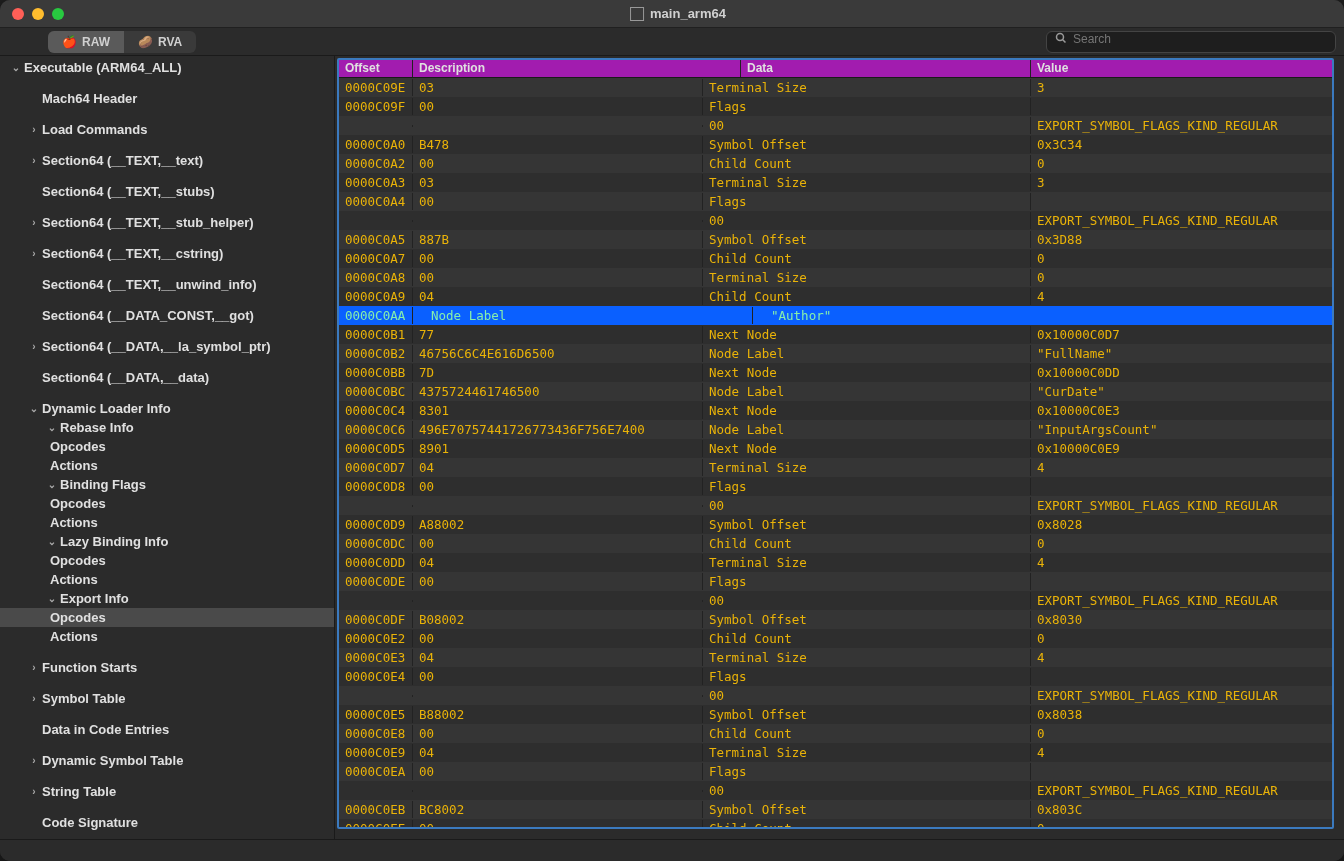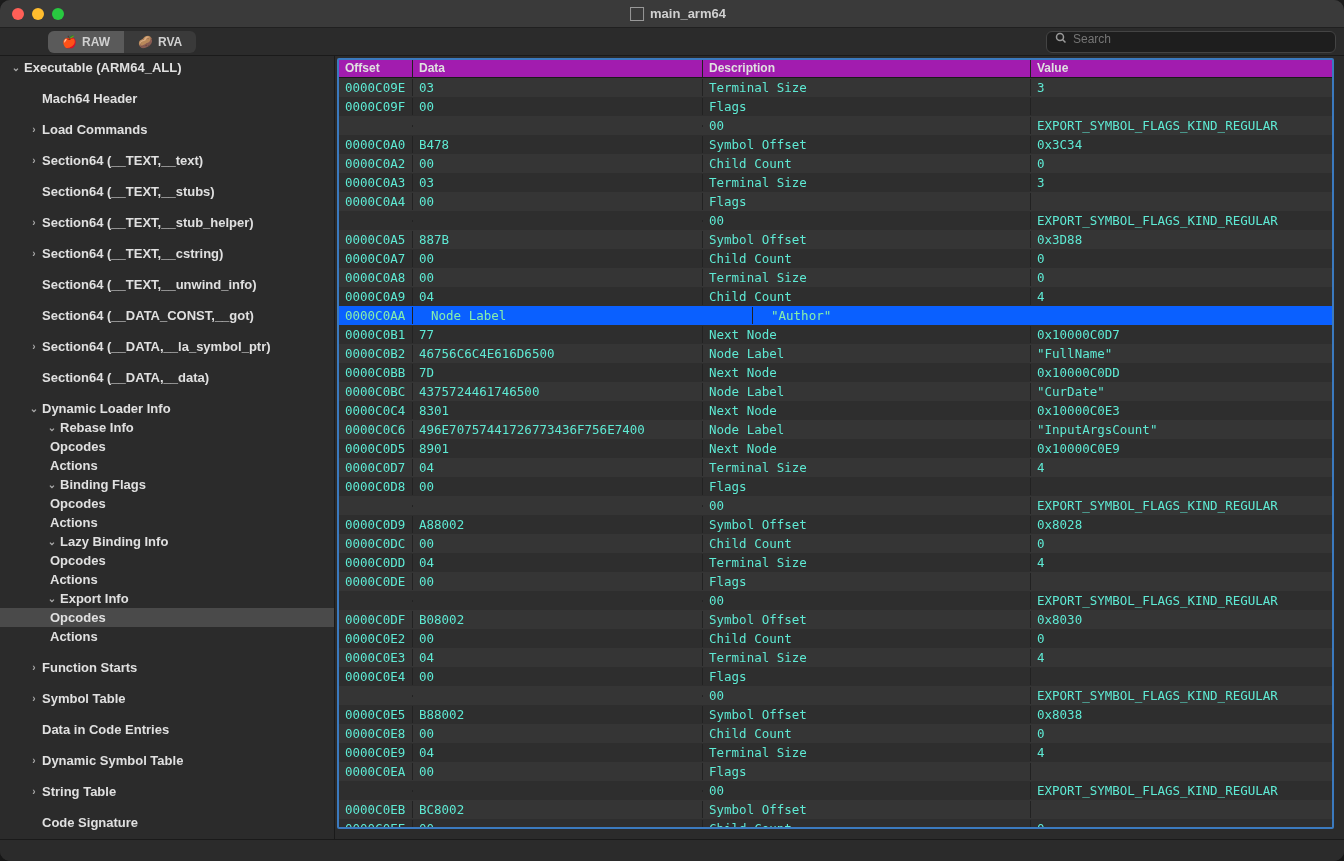--- a/index.html
+++ b/index.html
@@ -175,21 +175,21 @@
   .col-value { flex:1; border-right:none; }
   .tbody {
     flex:1;
     overflow-y:auto;
     font-size:12.5px;
   }
   .tr {
     display:flex;
     height:19px;
     align-items:center;
-    color:#5eead4;
+    color:#eab308;
   }
   .tr:nth-child(odd){ background:#353535; }
   .tr:nth-child(even){ background:#2e2e2e; }
   .tr.selected { background:#0a60ff !important; color:#86efac;gap:12px; }
   .main-bottom {
     height: 22px;
     background: #2b2b2b;
     border-top: 1px solid #1a1a1a;
   }
   ::-webkit-scrollbar { width:14px; }
@@ -357,22 +357,22 @@
         </div>
         <div class="tree-row indent-1">
           <span class="disclosure"></span>
           <span>Code Signature</span>
         </div>
       </div>
 
     <div class="table-wrap">
       <div class="thead">
         <div class="th col-offset">Offset</div>
+        <div class="th col-desc">Description</div>
         <div class="th col-data">Data</div>
-        <div class="th col-desc">Description</div>
         <div class="th col-value">Value</div>
       </div>
       <div class="tbody" id="tbody">
           <div class="tr">
             <div class="td col-offset">0000C09E</div>
             <div class="td col-data">03</div>
             <div class="td col-desc">Terminal Size</div>
             <div class="td col-value">3</div>
           </div>
           <div class="tr">
@@ -593,20 +593,21 @@
           <div class="tr">
             <div class="td col-offset"></div>
             <div class="td col-data"></div>
             <div class="td col-desc">00</div>
             <div class="td col-value">EXPORT_SYMBOL_FLAGS_KIND_REGULAR</div>
           </div>
           <div class="tr">
             <div class="td col-offset">0000C0EB</div>
             <div class="td col-data">BC8002</div>
             <div class="td col-desc">Symbol Offset</div>
+            <div class="td col-value">0x803C</div>
           </div>
           <div class="tr">
             <div class="td col-offset">0000C0EE</div>
             <div class="td col-data">00</div>
             <div class="td col-desc">Child Count</div>
             <div class="td col-value">0</div>
           </div>
         </div>
     </div>
   </div>

